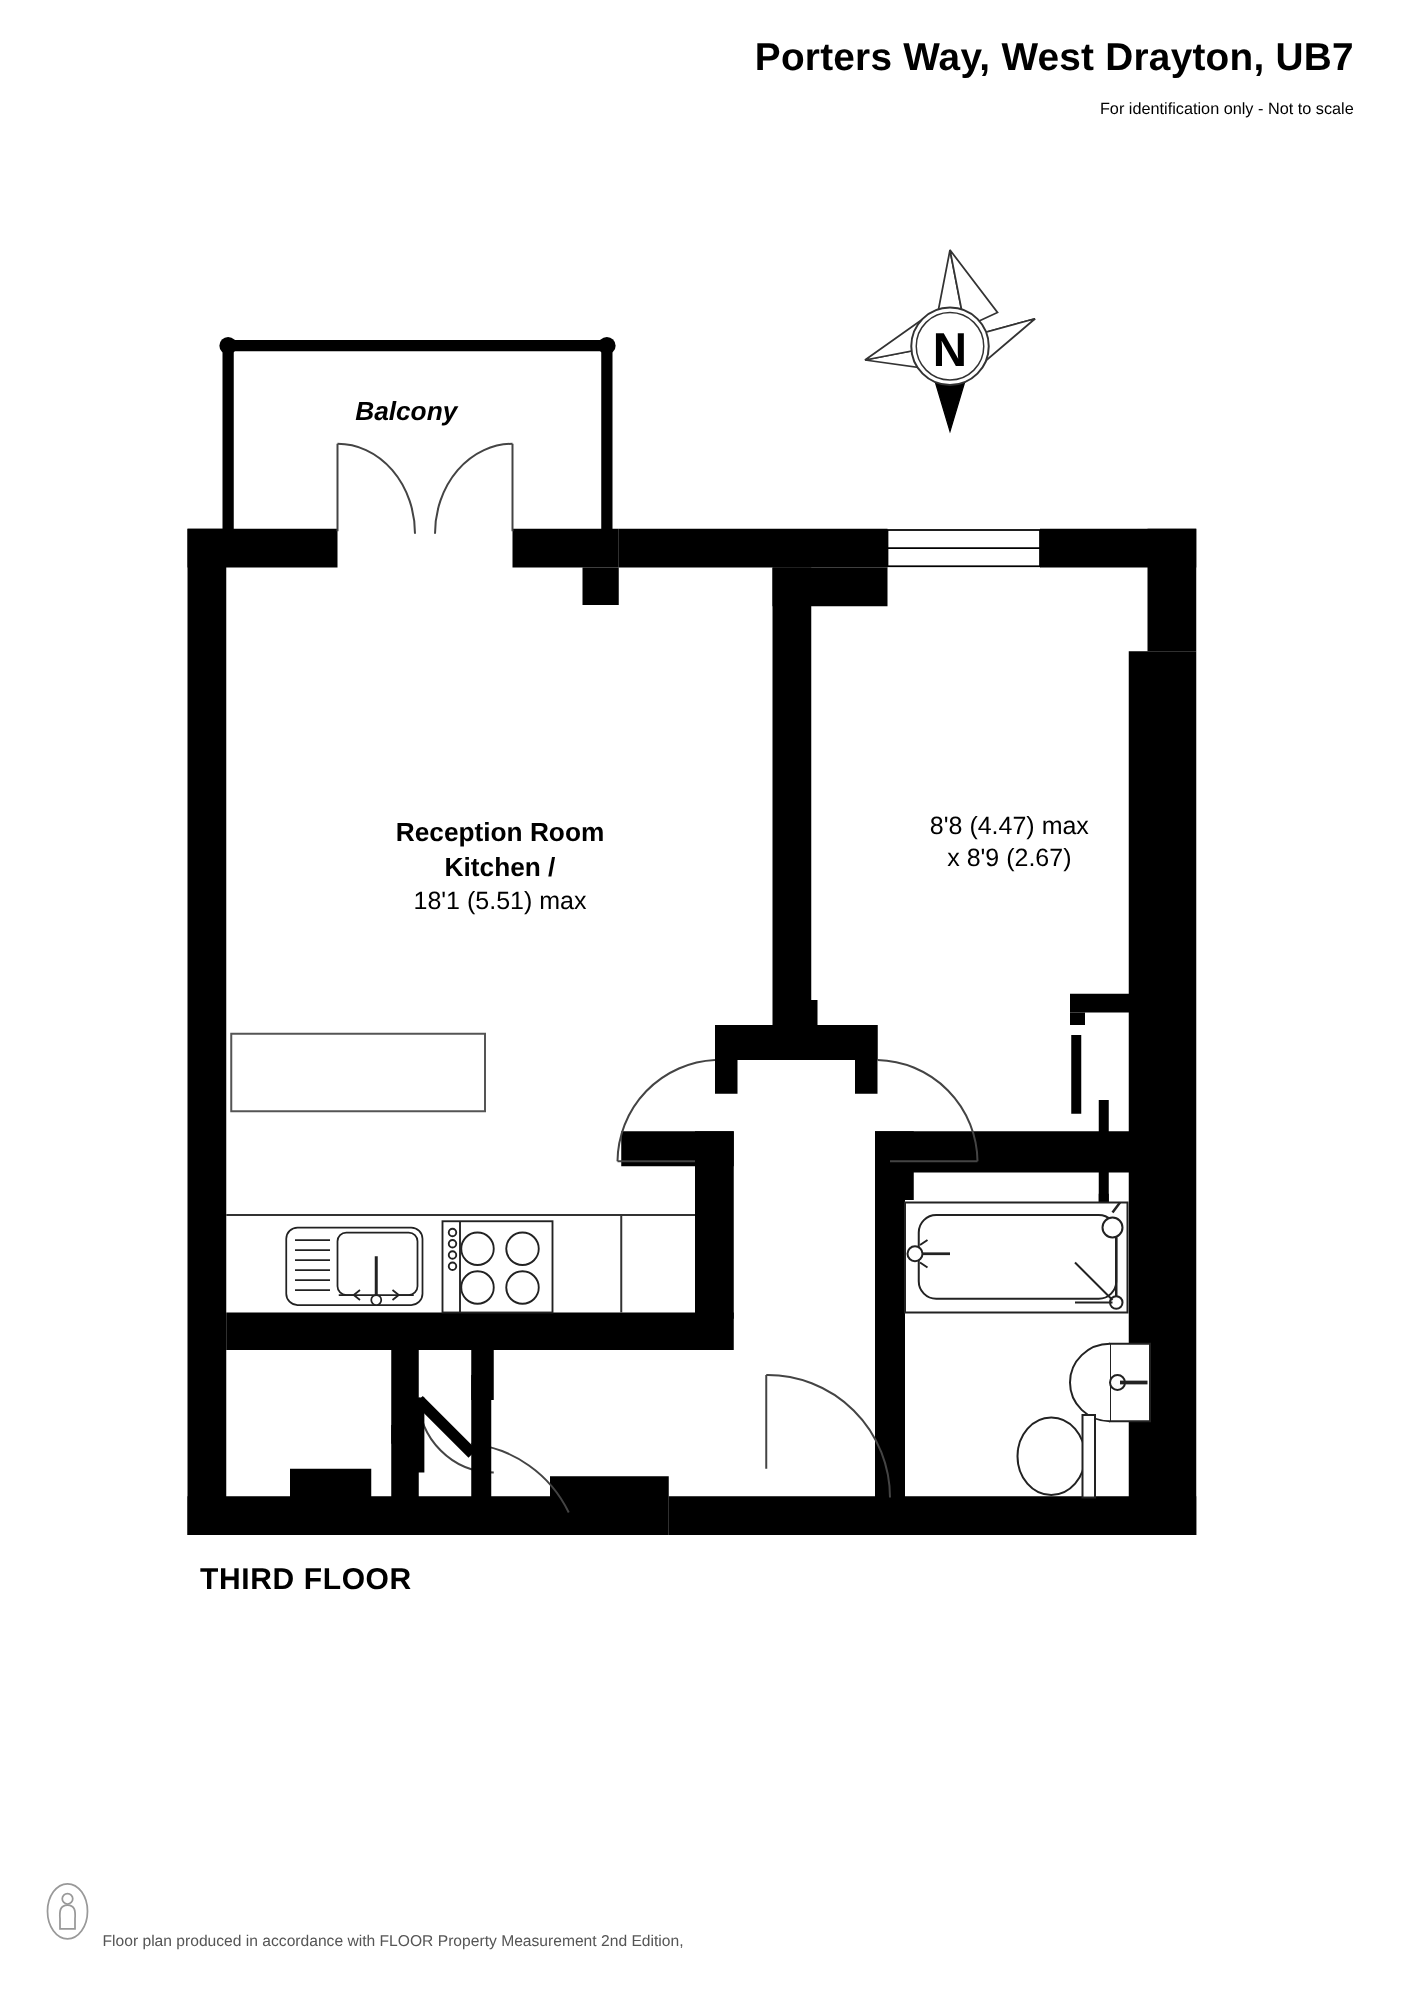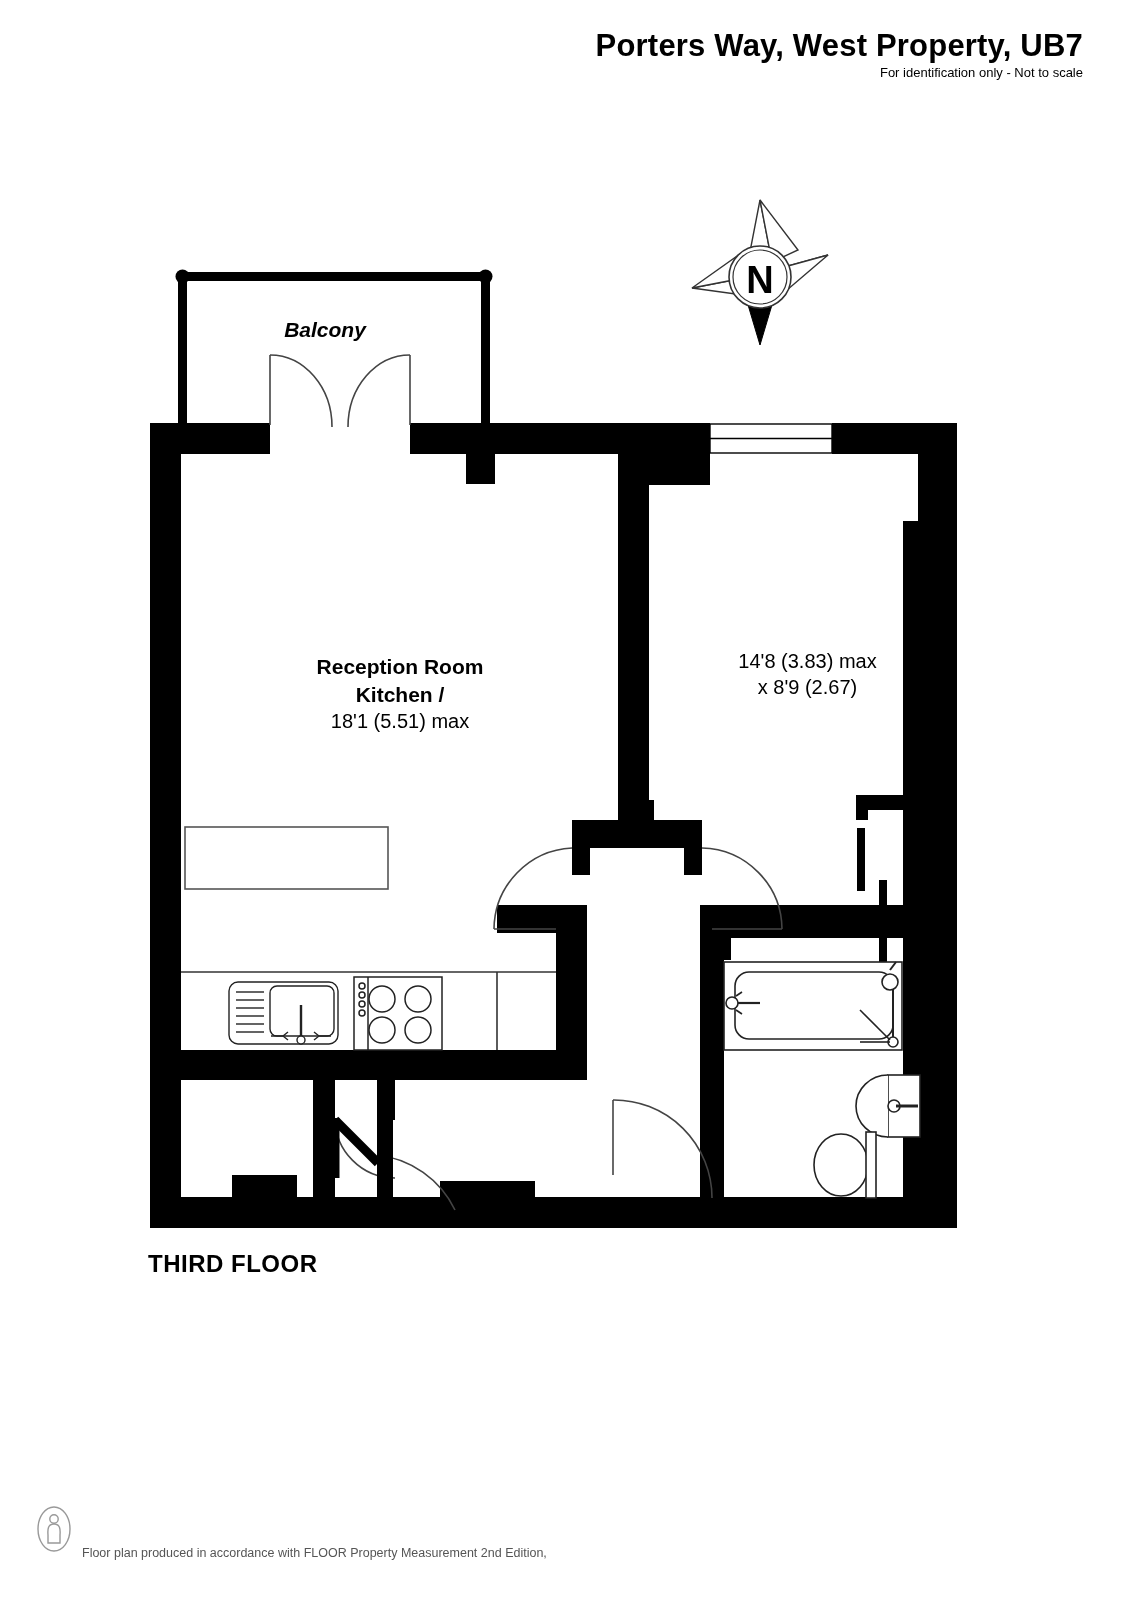--- a/index.html
+++ b/index.html
@@ -3,47 +3,47 @@
 <meta charset="utf-8">
 <style>
   html,body{margin:0;padding:0;background:#ffffff;}
   body{
     width:1131px;height:1600px;position:relative;overflow:hidden;
     font-family:"Liberation Sans", sans-serif;color:#000;
   }
   .header{position:absolute;right:48px;top:28px;text-align:right;}
   .title{font-size:31px;font-weight:bold;letter-spacing:.2px;line-height:1.15;}
   .area{font-size:21px;font-weight:normal;margin-top:14px;line-height:1.15;}
-  .notice{font-size:13px;margin-top:2px;line-height:1.15;}
+  .notice{font-size:13px;margin-top:16px;line-height:1.15;}
 
   .plan{position:absolute;left:0;top:0;width:1131px;height:1600px;}
 
   .floorlabel{
-    position:absolute;left:148px;top:1250px;
+    position:absolute;left:160px;top:1250px;
     font-size:24px;font-weight:bold;letter-spacing:.5px;
   }
 
   .roomlabel{position:absolute;text-align:center;line-height:1.32;}
   .roomlabel .nm{font-size:21px;font-weight:bold;display:block;}
   .roomlabel .dim{font-size:20px;font-weight:normal;display:block;}
 
   #lbl-kitchen{left:230px;top:653px;width:340px;}
   #lbl-bedroom{left:675px;top:648px;width:265px;}
   #lbl-balcony{left:205px;top:316px;width:240px;font-size:21px;font-weight:bold;font-style:italic;}
 
   .footer{position:absolute;left:36px;top:1505px;display:flex;align-items:flex-start;}
   .footer-icon{width:36px;height:48px;flex:0 0 36px;margin-right:10px;}
   .footer-text{font-size:12.5px;line-height:1.55;color:#555;white-space:pre;}
   .fline{display:block;}
 </style>
 </head>
 <body>
 
 <div class="header">
-  <div class="title">Porters Way, West Property, UB7</div>
+  <div class="title">Porters Way, West Drayton, UB7</div>
   <div class="notice">For identification only - Not to scale</div>
 </div>
 
 <svg class="plan" viewBox="0 0 1131 1600">
 
   <g>
 
     <polygon points="760,200 772,262 760,276 748,262" fill="#ffffff" stroke="#333" stroke-width="1.4"></polygon>
     <polygon points="760,200 772,262 798,250" fill="#ffffff" stroke="#333" stroke-width="1.4"></polygon>
     <polygon points="828,255 766,272 758,282 770,292" fill="#ffffff" stroke="#333" stroke-width="1.4"></polygon>
@@ -233,21 +233,21 @@
   <span class="nm">Balcony</span>
 </div>
 
 <div class="roomlabel" id="lbl-kitchen">
   <span class="nm">Reception Room</span>
   <span class="nm">Kitchen /</span>
   <span class="dim">18'1 (5.51) max</span>
 </div>
 
 <div class="roomlabel" id="lbl-bedroom">
-  <span class="dim">14'8 (3.83) max</span>
+  <span class="dim">8'8 (4.47) max</span>
   <span class="dim">x 8'9 (2.67)</span>
 </div>
 
 <div class="floorlabel">THIRD FLOOR</div>
 
 <div class="footer">
   <svg class="footer-icon" viewBox="0 0 36 48">
     <ellipse cx="18" cy="24" rx="16" ry="22" fill="none" stroke="#999" stroke-width="1.4"></ellipse>
     <circle cx="18" cy="14" r="4.2" fill="none" stroke="#999" stroke-width="1.4"></circle>
     <path d="M18,19 C12,19 11.5,24 12,30 L12,38 L24,38 L24,30 C24.5,24 24,19 18,19 Z" fill="none" stroke="#999" stroke-width="1.4"></path>

